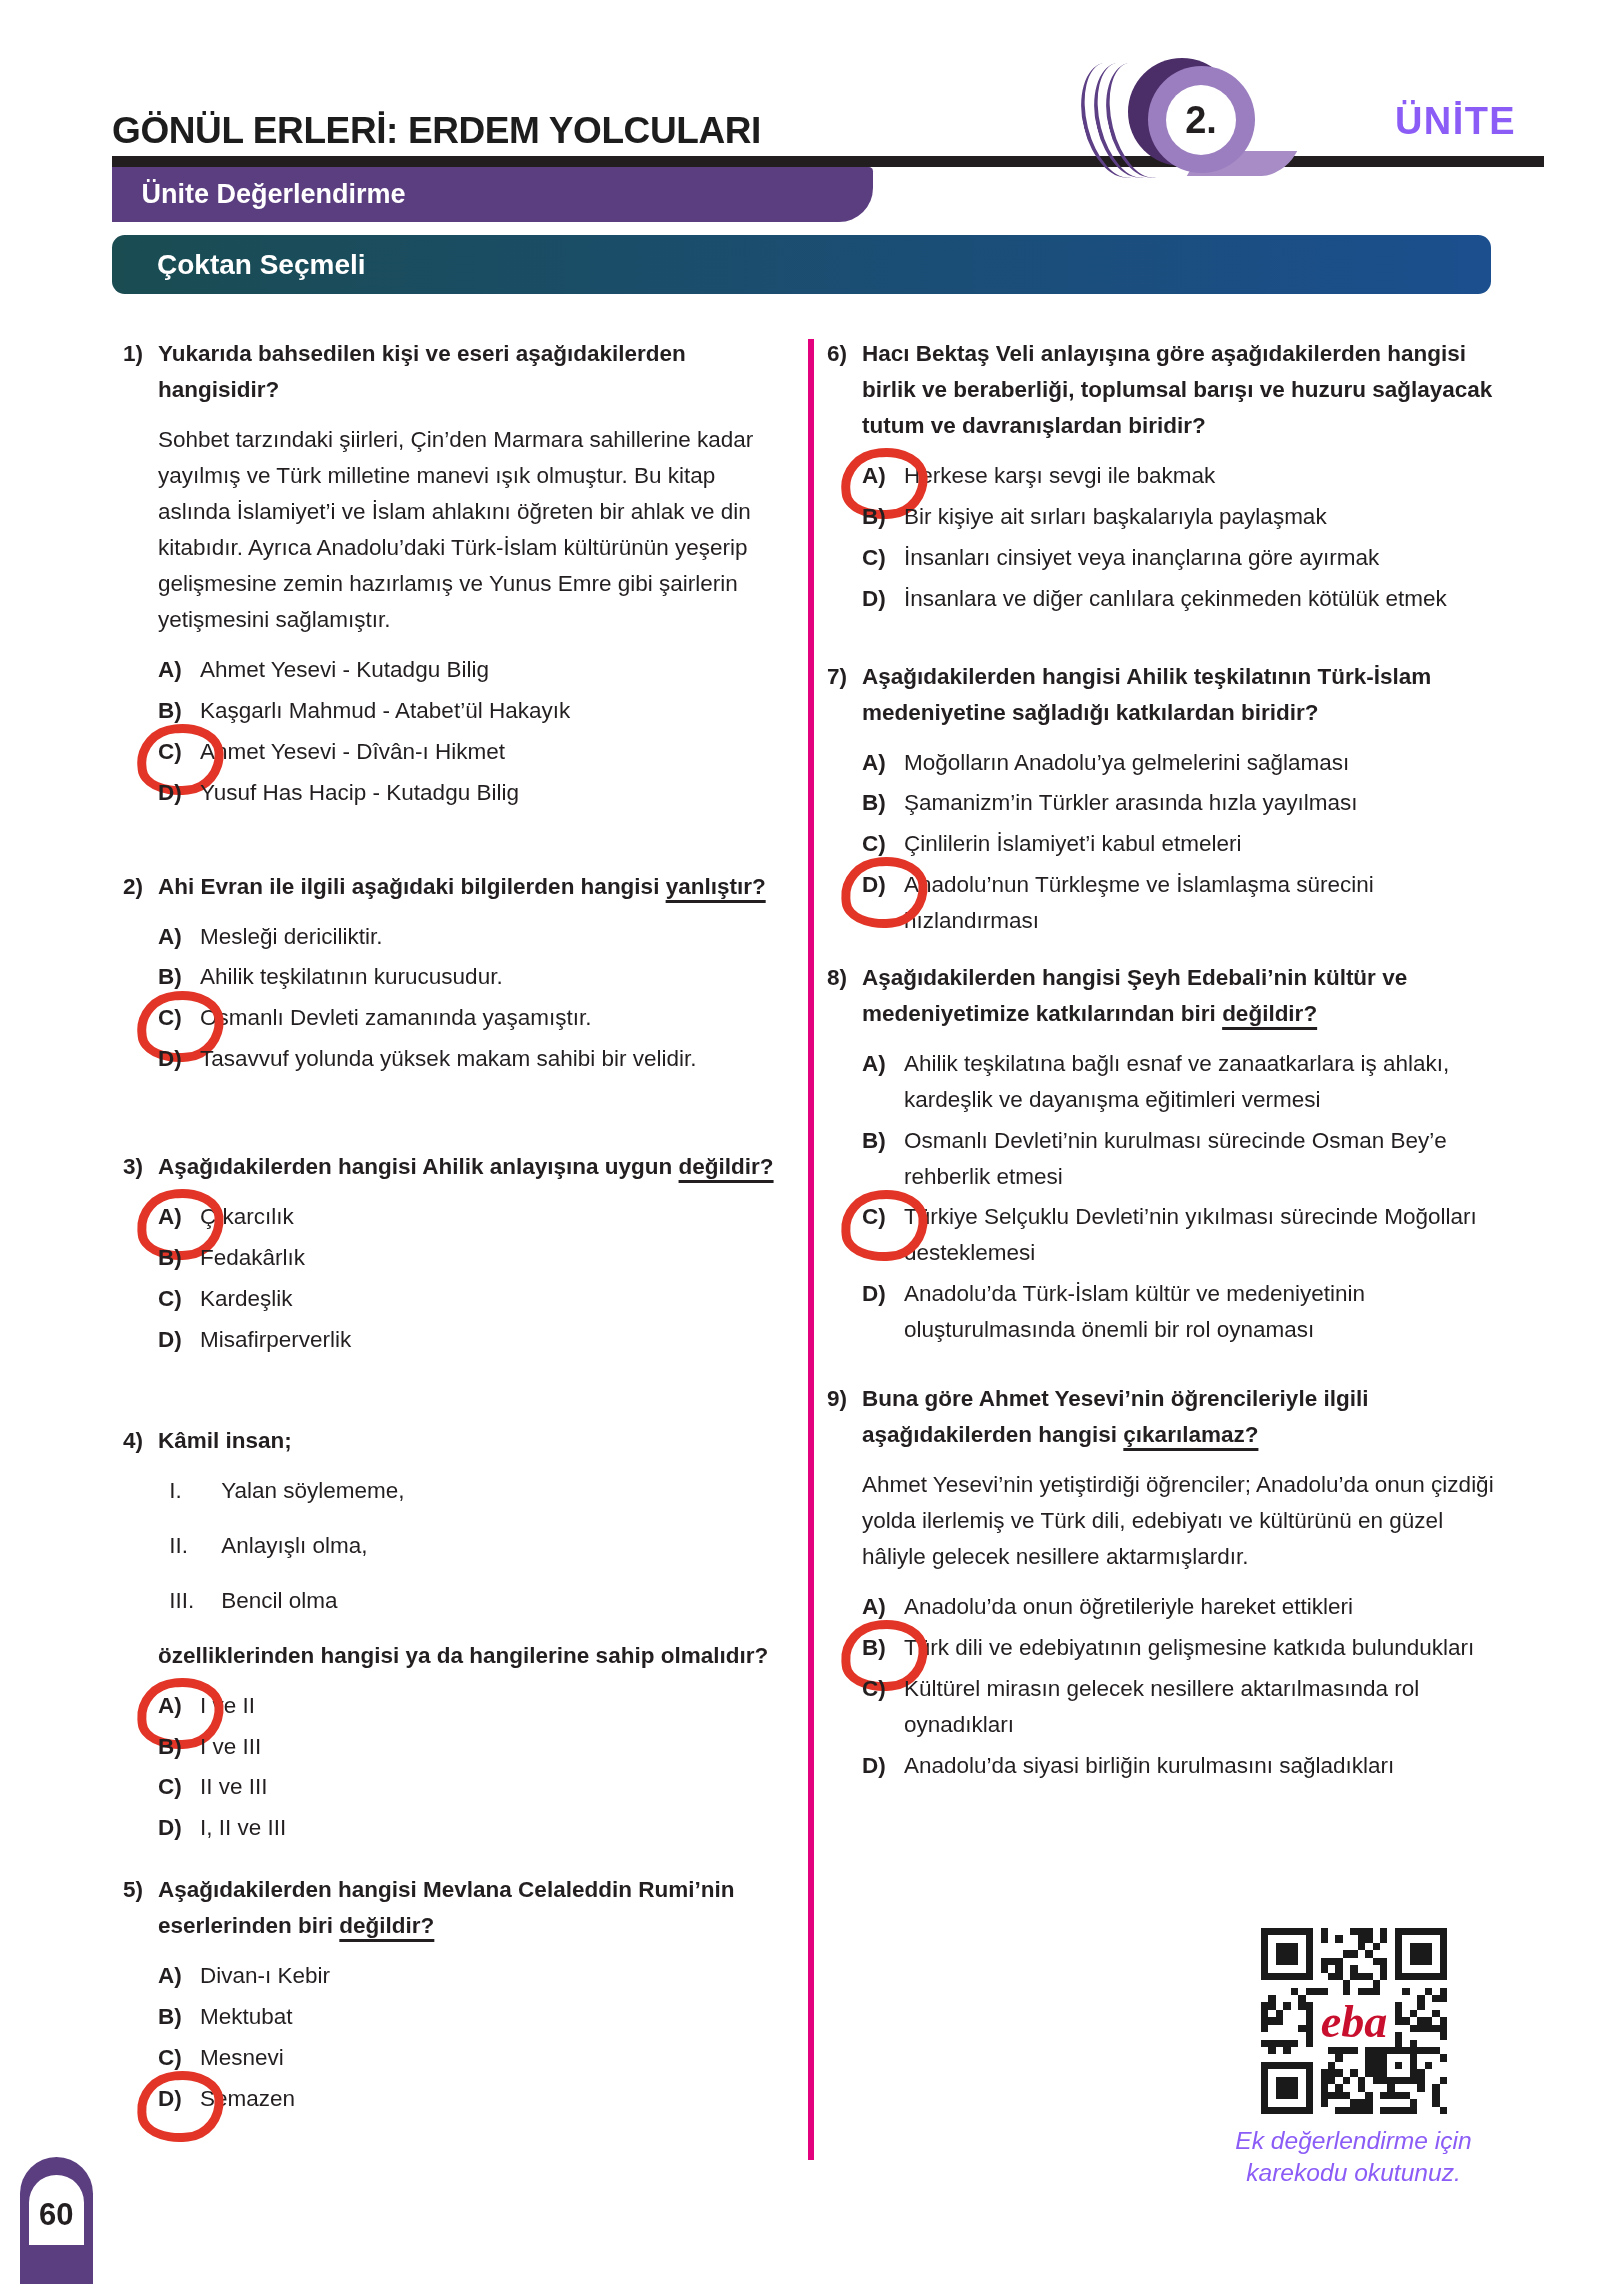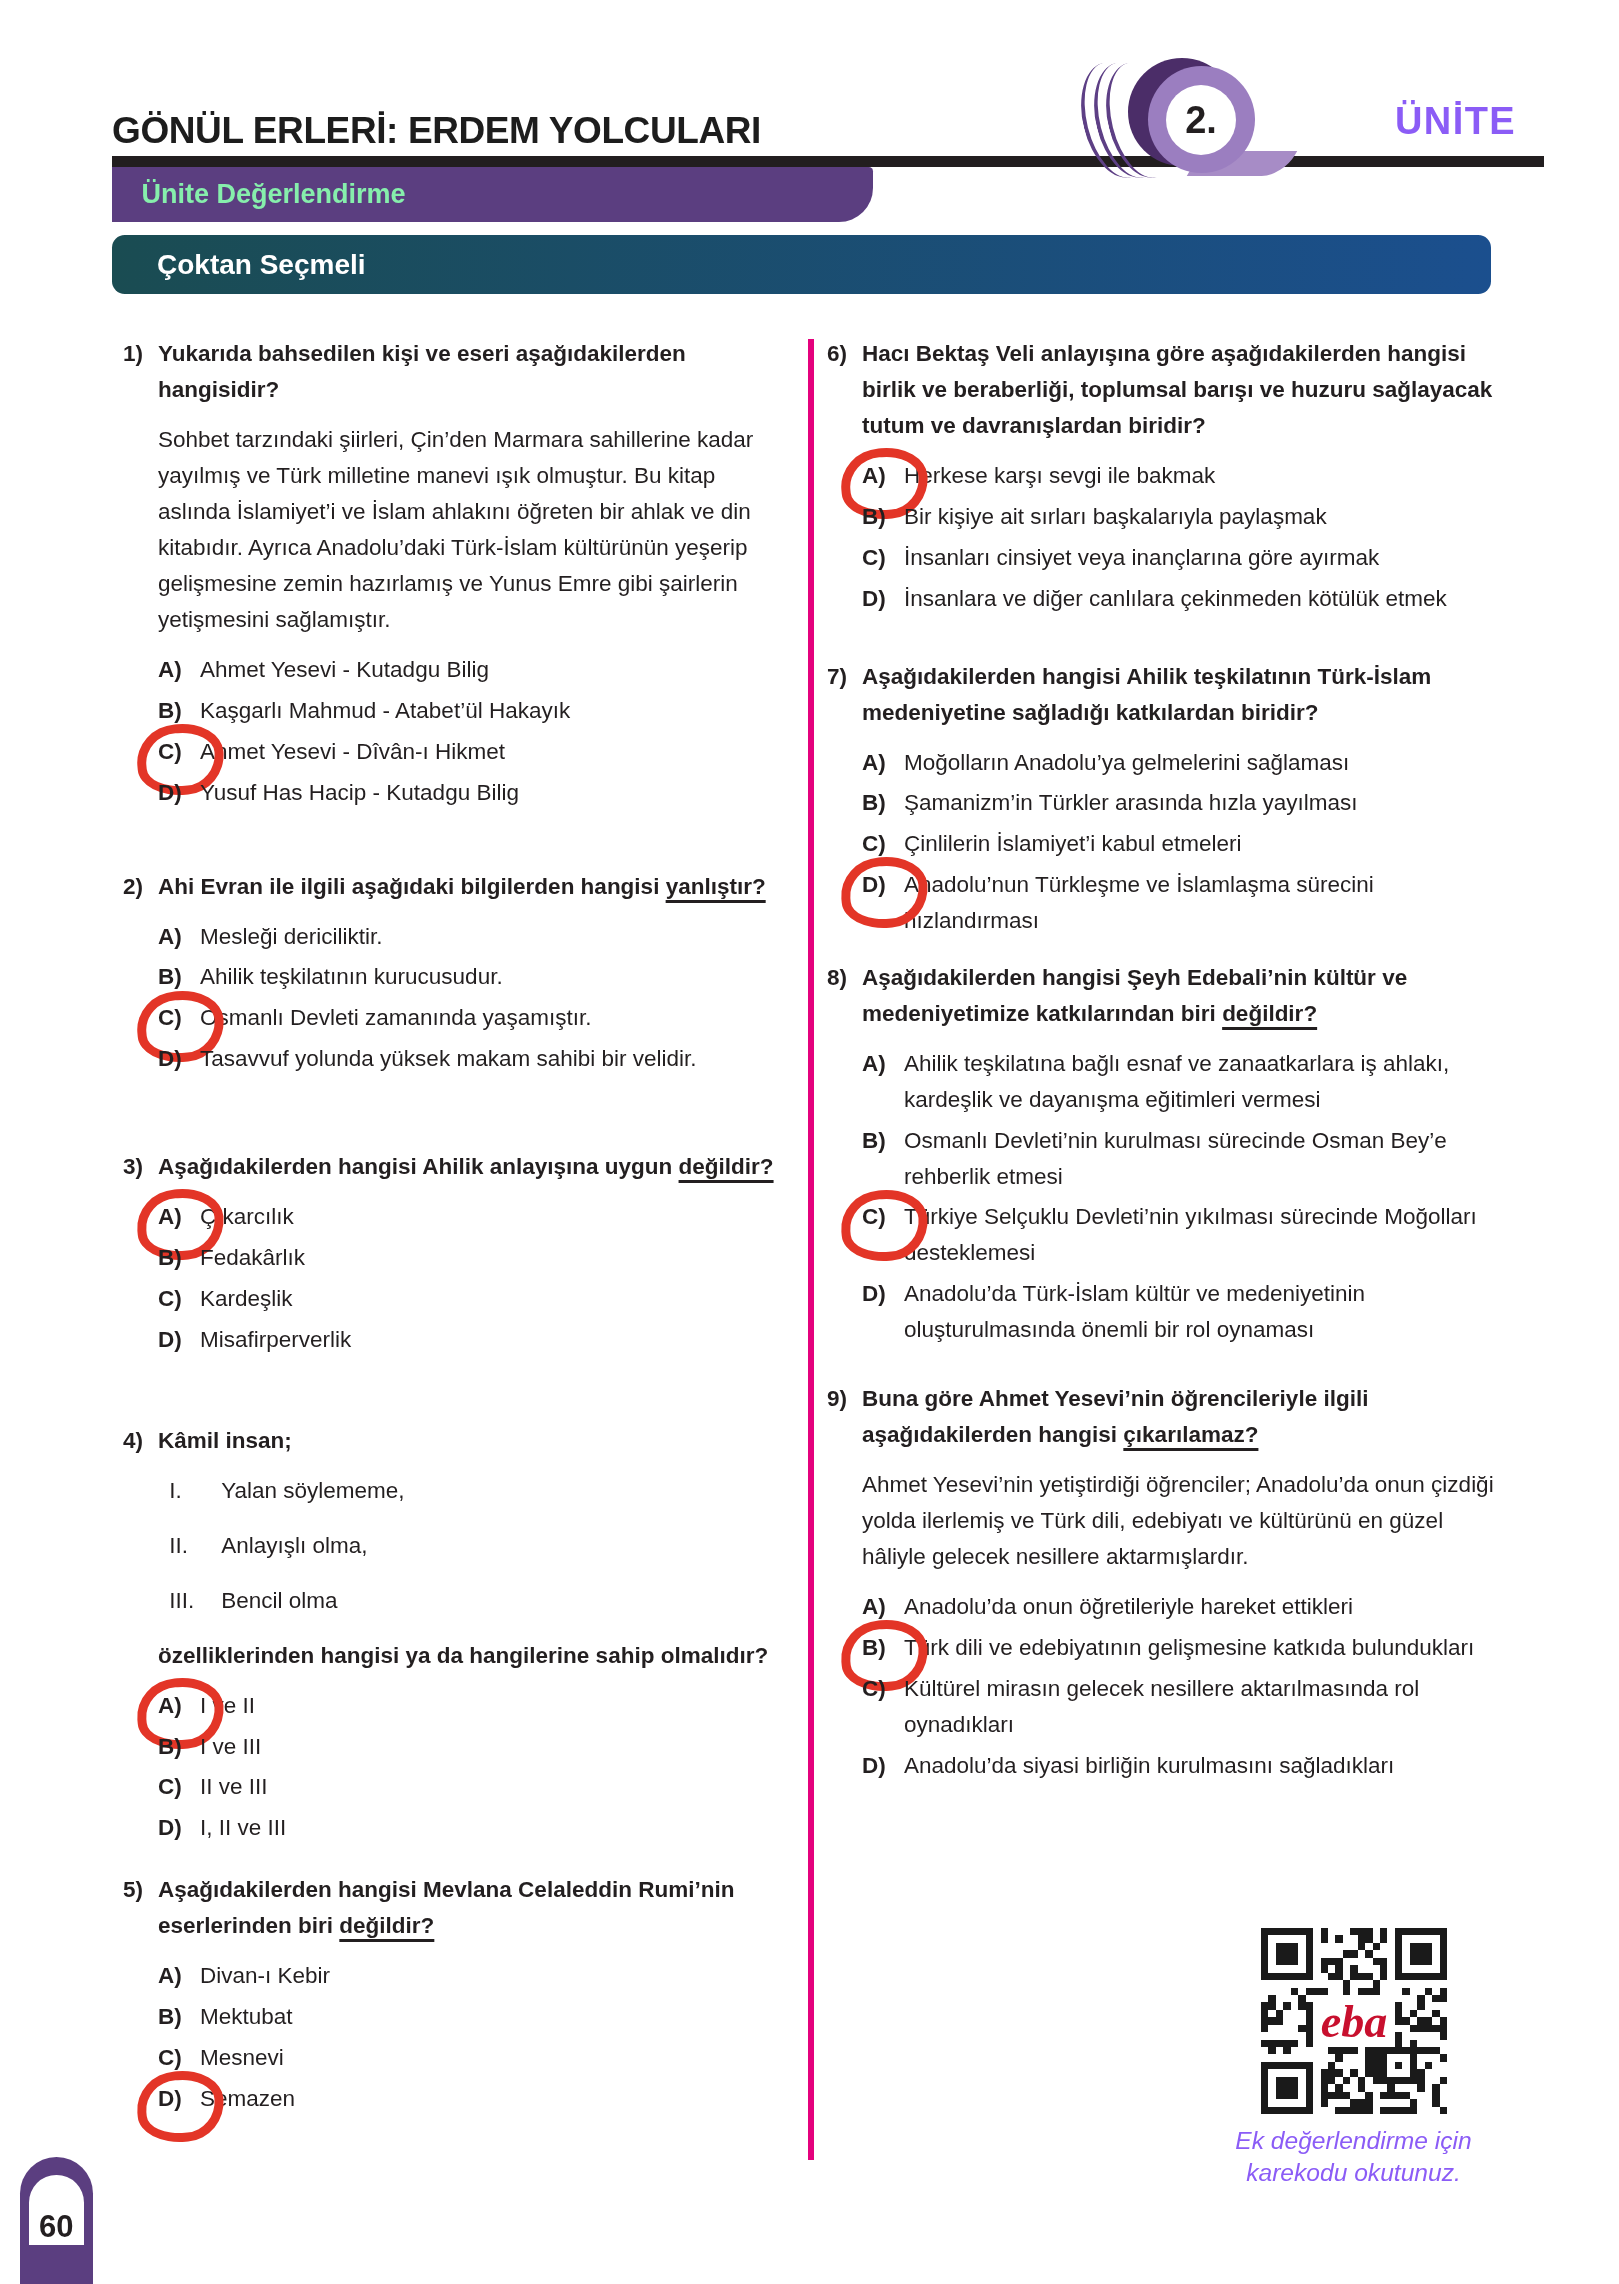--- a/index.html
+++ b/index.html
@@ -21,21 +21,21 @@
   .swirl .arc.a3{left:25px;}
   .swirl .wedge{position:absolute;left:45px;top:0;width:108px;height:108px;border-radius:50%;background:#4b2d68;}
   .swirl .tail{position:absolute;left:111px;top:93px;width:96px;height:25px;background:#a78cc6;transform:skewX(-30deg);border-bottom-right-radius:21px;}
   .swirl .ring{position:absolute;left:65px;top:8.4px;width:107px;height:107px;border-radius:50%;background:#9b7ec0;}
   .swirl .core{position:absolute;left:83px;top:27px;width:70px;height:70px;border-radius:50%;background:#ffffff;
     display:flex;align-items:center;justify-content:center;font-size:38px;font-weight:700;color:#231f20;}
 
   
   .banner-purple{position:absolute;left:112px;top:167px;width:761px;height:55px;background:#5b3e80;
     border-radius:0 4.2px 34px 0;display:flex;align-items:center;padding-left:29.5px;box-sizing:border-box;z-index:0;}
-  .banner-purple span{color:#86efac;font-size:27px;font-weight:700;}
+  .banner-purple span{color:#ffffff;font-size:27px;font-weight:700;}
   .banner-blue{position:absolute;left:112px;top:235px;width:1379px;height:59px;border-radius:12.7px;
     background:linear-gradient(90deg,#1a4c52 0%,#1b4f8e 100%);display:flex;align-items:center;padding-left:45px;box-sizing:border-box;}
   .banner-blue span{color:#fff;font-size:28px;font-weight:700;}
 
   
   .divider{position:absolute;left:808px;top:339px;width:5.6px;height:1821px;background:#e4017d;}
   .col{position:absolute;top:336px;font-size:22.5px;line-height:36px;}
   #col-left{left:123px;width:669px;}
   #col-right{left:827px;width:697px;}
 
@@ -68,21 +68,21 @@
   #col-right .question:nth-of-type(3){margin-bottom:28px;}
 
   
   .qr-wrap{position:absolute;left:1227px;top:1928px;width:253px;text-align:center;}
   .qr-wrap svg{display:block;margin:0 auto;}
   .qr-caption{margin-top:11.2px;font-size:24.6px;line-height:32px;font-style:italic;color:#8b5cf6;}
 
   
   .badge{position:absolute;left:19.7px;top:2157px;width:73px;height:127px;background:#5b3e80;border-radius:37px 37px 0 0;}
   .badge .inner{position:absolute;left:9.1px;top:18.3px;width:55px;height:70px;background:#fff;border-radius:27.4px 27.4px 0 0;
-    display:flex;align-items:flex-end;justify-content:center;padding-top:9.8px;box-sizing:border-box;}
+    display:flex;align-items:center;justify-content:center;padding-top:9.8px;box-sizing:border-box;}
   .badge .inner span{font-size:31px;font-weight:700;color:#231f20;}
 </style>
 </head>
 <body>
 
 <div id="page">
 
   <div class="page-title">GÖNÜL ERLERİ: ERDEM YOLCULARI</div>
   <div class="bar-black-left"></div>
   <div class="bar-black-right"></div>

